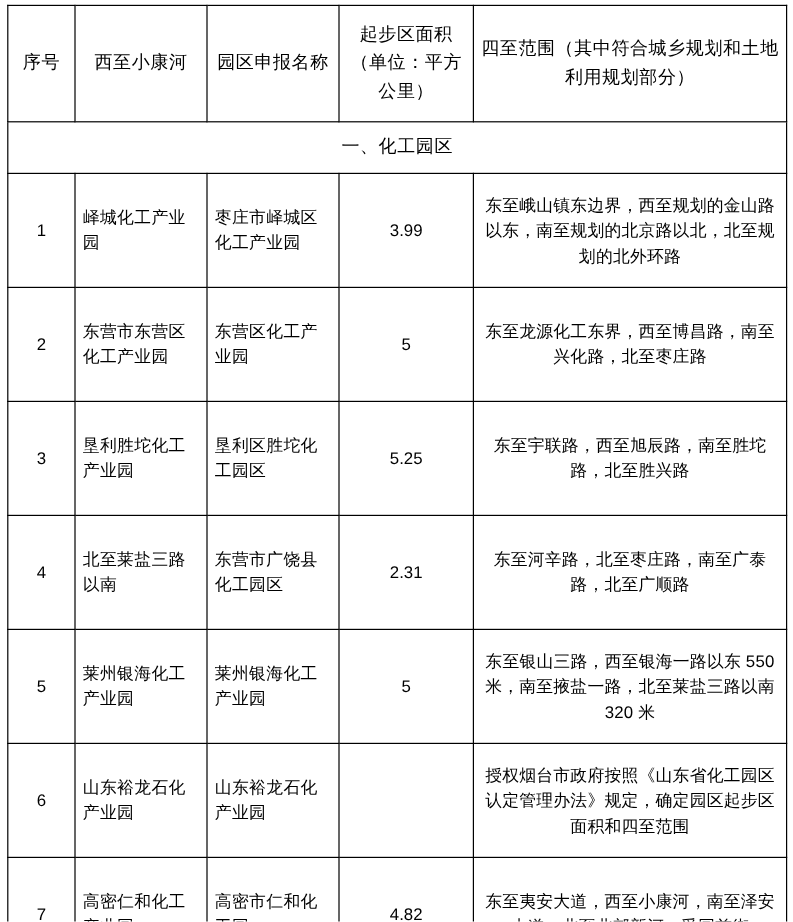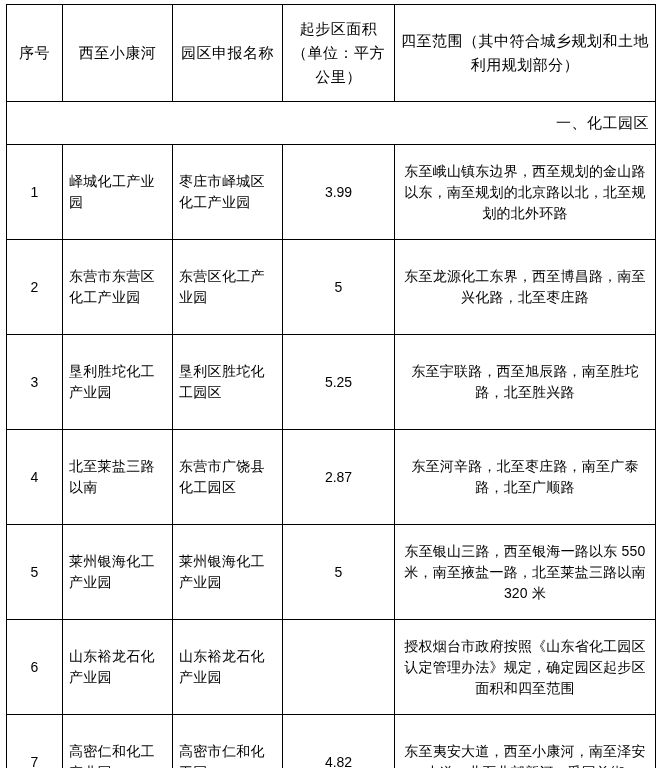--- a/index.html
+++ b/index.html
@@ -51,21 +51,21 @@
     line-height: 1.6;
     margin-top: 19px;
   }
   thead td.hdr-area {
     line-height: 1.6;
     margin-left: 32px;
   }
   .section-row td {
     font-size: 15px;
     font-weight: bold;
-    text-align: right;
+    text-align: center;
     height: 34px;
     padding-left: 14px;
     letter-spacing: 0.5px;
   }
   td.idx {
     text-align: center;
     font-size: 14px;
   }
   td.name, td.apply {
     text-align: left;
@@ -134,21 +134,21 @@
         <td class="name">垦利胜坨化工产业园</td>
         <td class="apply">垦利区胜坨化工园区</td>
         <td class="area">5.25</td>
         <td class="scope">东至宇联路，西至旭辰路，南至胜坨路，北至胜兴路</td>
       </tr>
 
       <tr class="data-row">
         <td class="idx">4</td>
         <td class="name">北至莱盐三路以南</td>
         <td class="apply">东营市广饶县化工园区</td>
-        <td class="area">2.87</td>
+        <td class="area">2.31</td>
         <td class="scope">东至河辛路，北至枣庄路，南至广泰路，北至广顺路</td>
       </tr>
 
       <tr class="data-row">
         <td class="idx">5</td>
         <td class="name">莱州银海化工产业园</td>
         <td class="apply">莱州银海化工产业园</td>
         <td class="area">5</td>
         <td class="scope">东至银山三路，西至银海一路以东 550 米，南至掖盐一路，北至莱盐三路以南 320 米</td>
       </tr>

